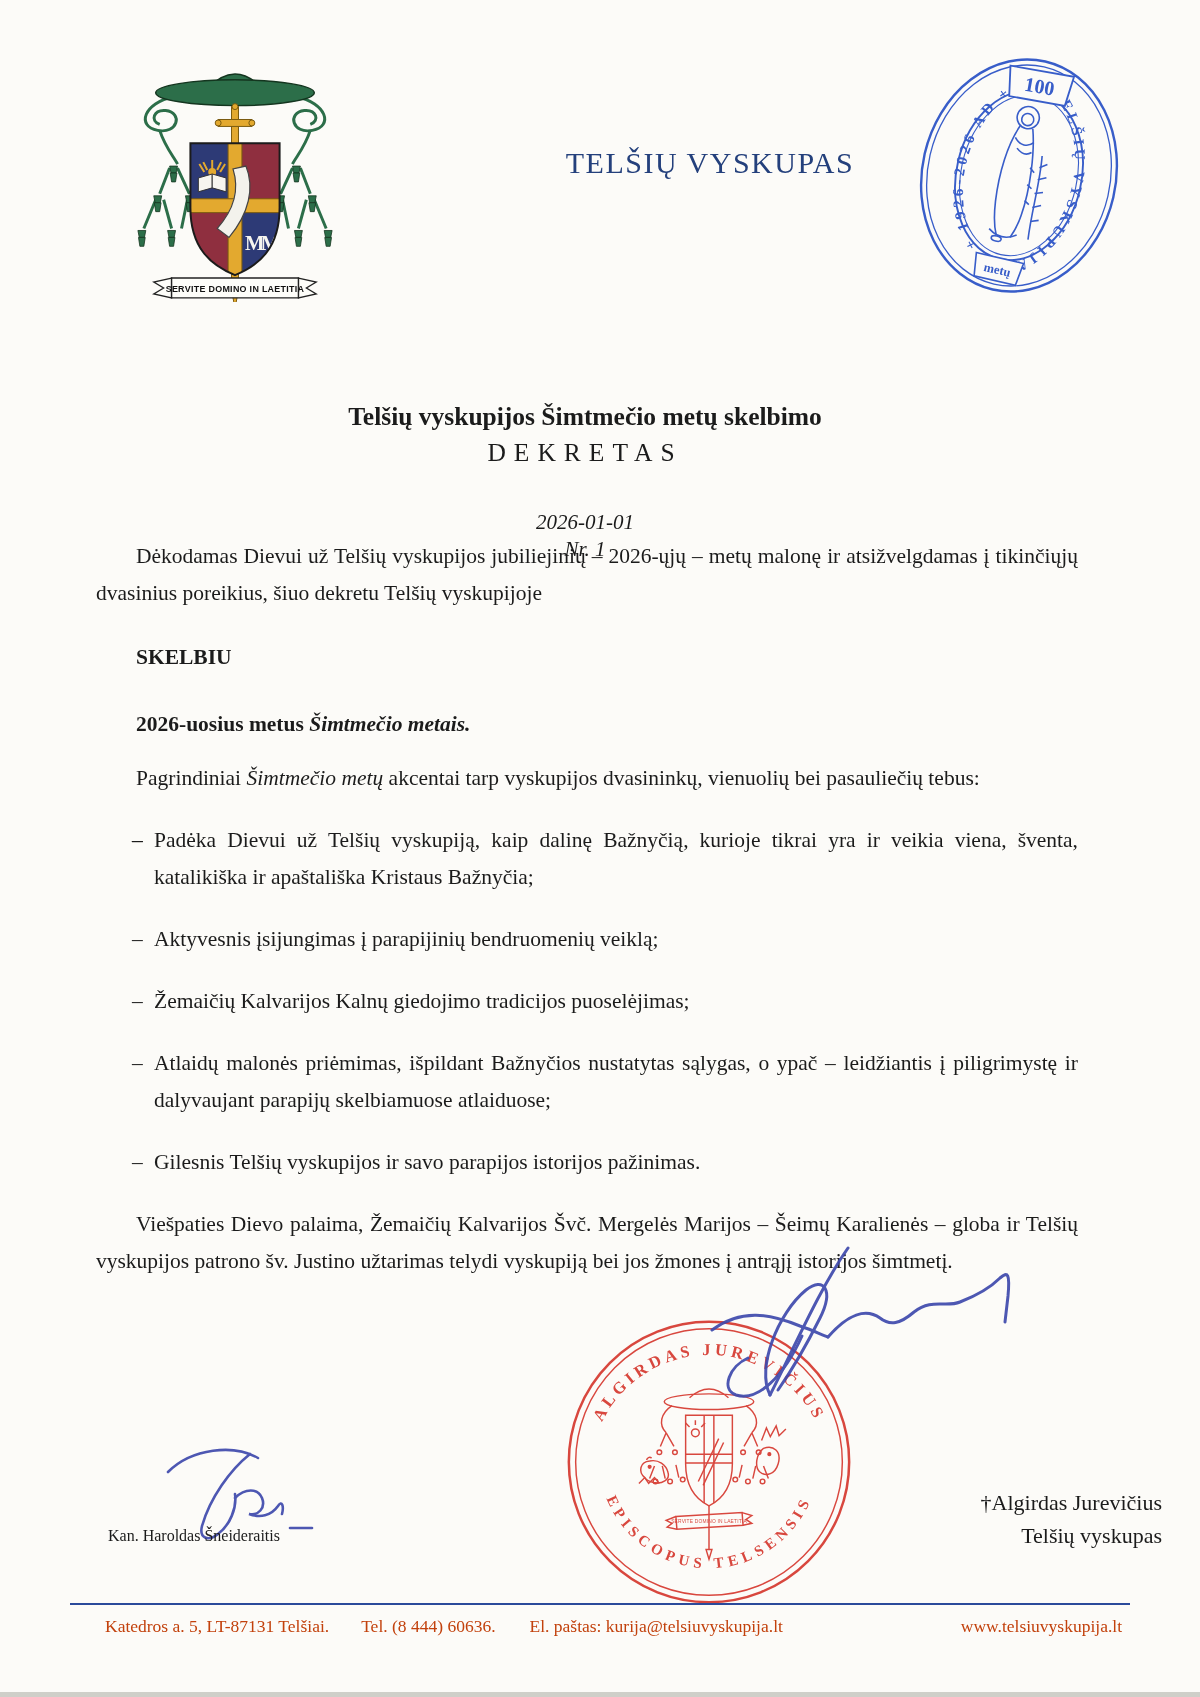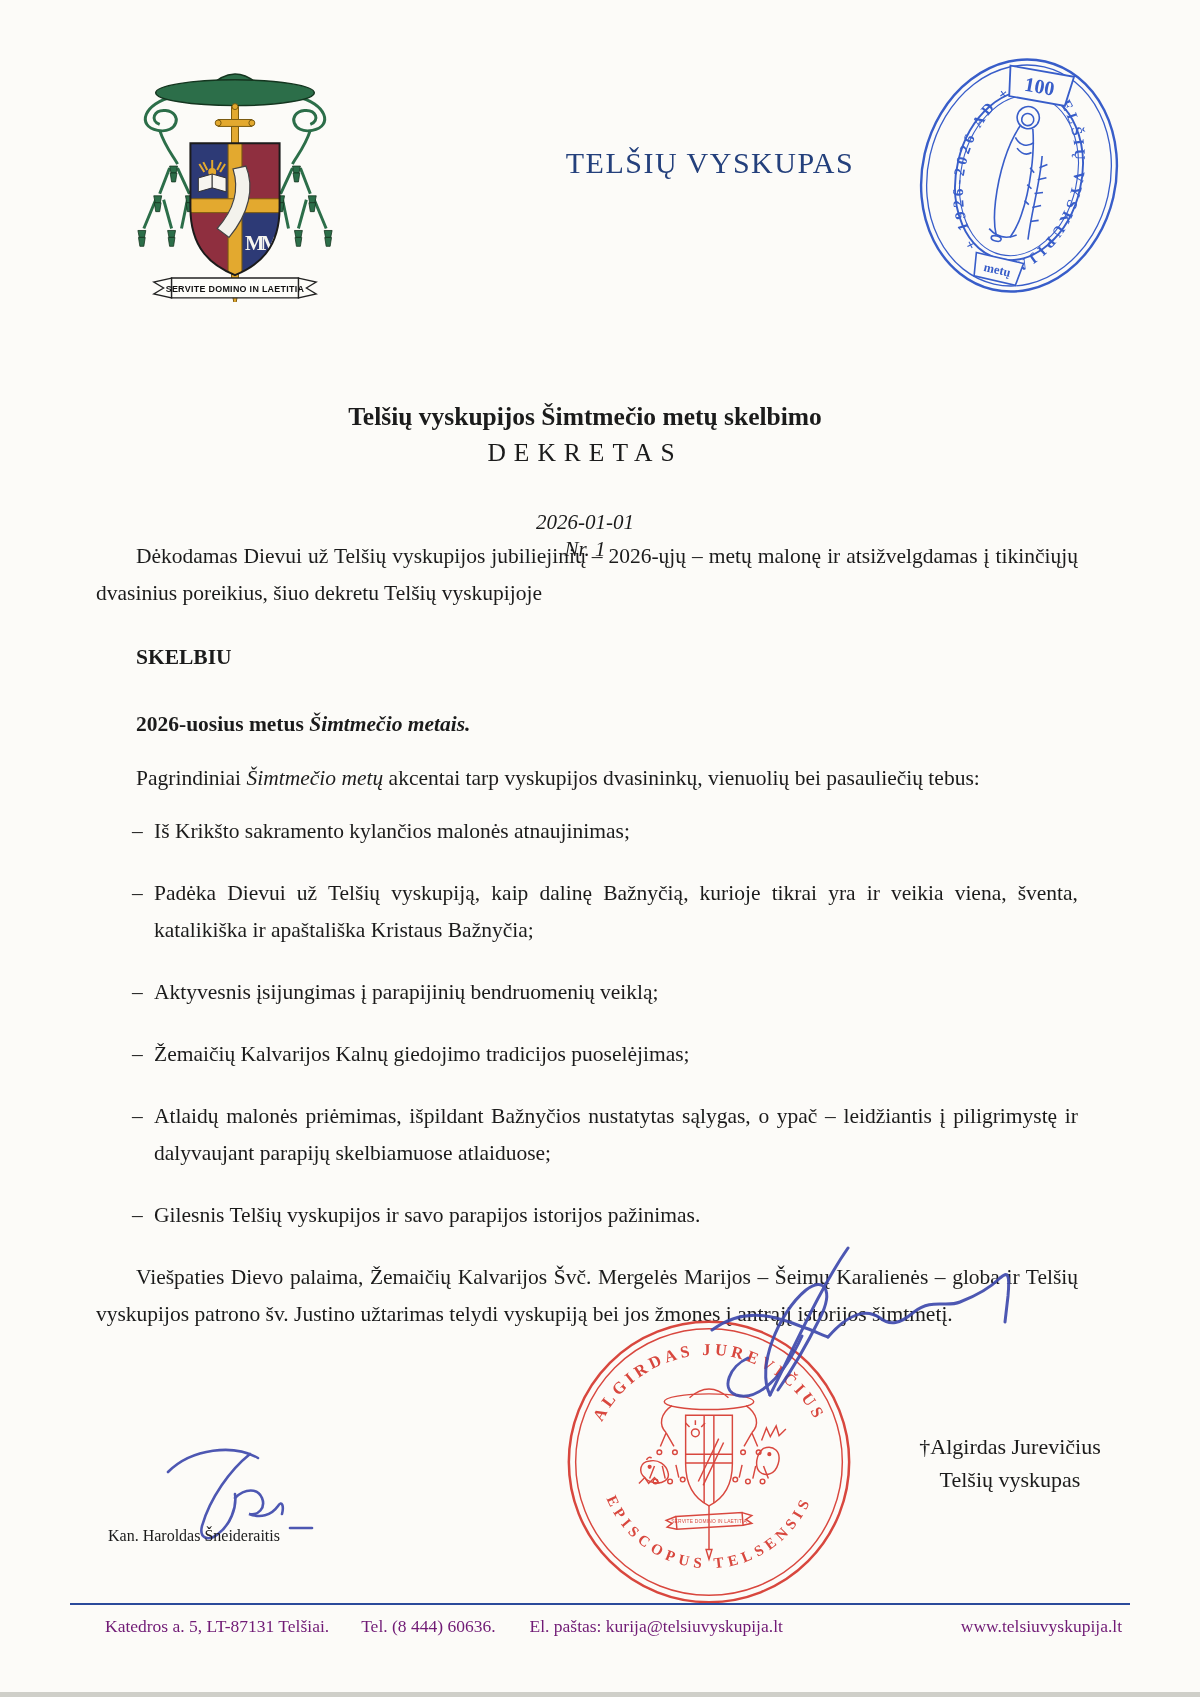--- a/index.html
+++ b/index.html
@@ -29,27 +29,27 @@
   .decree-line .it{font-style:italic;}
   .p2{margin-top:17px;}
   .p2 .it{font-style:italic;}
   ul.points{list-style:none;margin:16px 0 0 0;padding:0;}
   ul.points li{position:relative;padding-left:58px;margin-bottom:25px;text-align:justify;}
   ul.points li .dash{position:absolute;left:36px;top:0;}
   .closing{margin-top:19px;}
   
   .seal{position:absolute;left:563px;top:1316px;width:292px;height:292px;opacity:.92;}
   .big-sign{position:absolute;left:698px;top:1218px;width:330px;height:205px;}
-  .bishop-block{position:absolute;left:858px;top:1430px;width:304px;text-align:center;font-size:22px;line-height:33px;}
+  .bishop-block{position:absolute;left:858px;top:1486px;width:304px;text-align:right;font-size:22px;line-height:33px;}
   .small-sign{position:absolute;left:150px;top:1438px;width:185px;height:112px;}
   .chancellor-block{position:absolute;left:108px;top:1520px;font-size:16px;line-height:31px;}
   
   .footer{
     position:absolute;left:70px;top:1603px;width:1060px;
-    border-top:2.5px solid #2b4a9b;color:#701a75;
+    border-top:2.5px solid #2b4a9b;color:#c2410c;
     font-size:17.5px;padding-top:11px;display:flex;align-items:baseline;
   }
   .footer .f-addr{margin-left:35px;}
   .footer .f-tel{margin-left:32px;}
   .footer .f-mail{margin-left:34px;}
   .footer .f-web{margin-left:auto;margin-right:8px;}
   .scan-edge{position:absolute;left:0;bottom:0;width:100%;height:5px;background:#cfcfc9;}
 </style>
 </head>
 <body>
@@ -192,21 +192,21 @@
   <div class="body-col">
     <p class="para">Dėkodamas Dievui už Telšių vyskupijos jubiliejinių – 2026-ųjų – metų malonę ir atsižvelgdamas į tikinčiųjų dvasinius poreikius, šiuo dekretu Telšių vyskupijoje</p>
 
     <div class="skelbiu">SKELBIU</div>
 
     <div class="decree-line"><span>2026-uosius metus </span><span class="it">Šimtmečio metais.</span></div>
 
     <p class="para p2"><span>Pagrindiniai </span><span class="it">Šimtmečio metų</span><span> akcentai tarp vyskupijos dvasininkų, vienuolių bei pasauliečių tebus:</span></p>
 
     <ul class="points">
-      <li><span class="dash">–</span><span>Iš Krikšto sakramento kylančios malonės atnaujinimas;</span></li>
+      <li><span class="dash">–</span></li>
       <li><span class="dash">–</span><span>Padėka Dievui už Telšių vyskupiją, kaip dalinę Bažnyčią, kurioje tikrai yra ir veikia viena, šventa, katalikiška ir apaštališka Kristaus Bažnyčia;</span></li>
       <li><span class="dash">–</span><span>Aktyvesnis įsijungimas į parapijinių bendruomenių veiklą;</span></li>
       <li><span class="dash">–</span><span>Žemaičių Kalvarijos Kalnų giedojimo tradicijos puoselėjimas;</span></li>
       <li><span class="dash">–</span><span>Atlaidų malonės priėmimas, išpildant Bažnyčios nustatytas sąlygas, o ypač – leidžiantis į piligrimystę ir dalyvaujant parapijų skelbiamuose atlaiduose;</span></li>
       <li><span class="dash">–</span><span>Gilesnis Telšių vyskupijos ir savo parapijos istorijos pažinimas.</span></li>
     </ul>
 
     <p class="para closing">Viešpaties Dievo palaima, Žemaičių Kalvarijos Švč. Mergelės Marijos – Šeimų Karalienės – globa ir Telšių vyskupijos patrono šv. Justino užtarimas telydi vyskupiją bei jos žmones į antrąjį istorijos šimtmetį.</p>
   </div>
 

